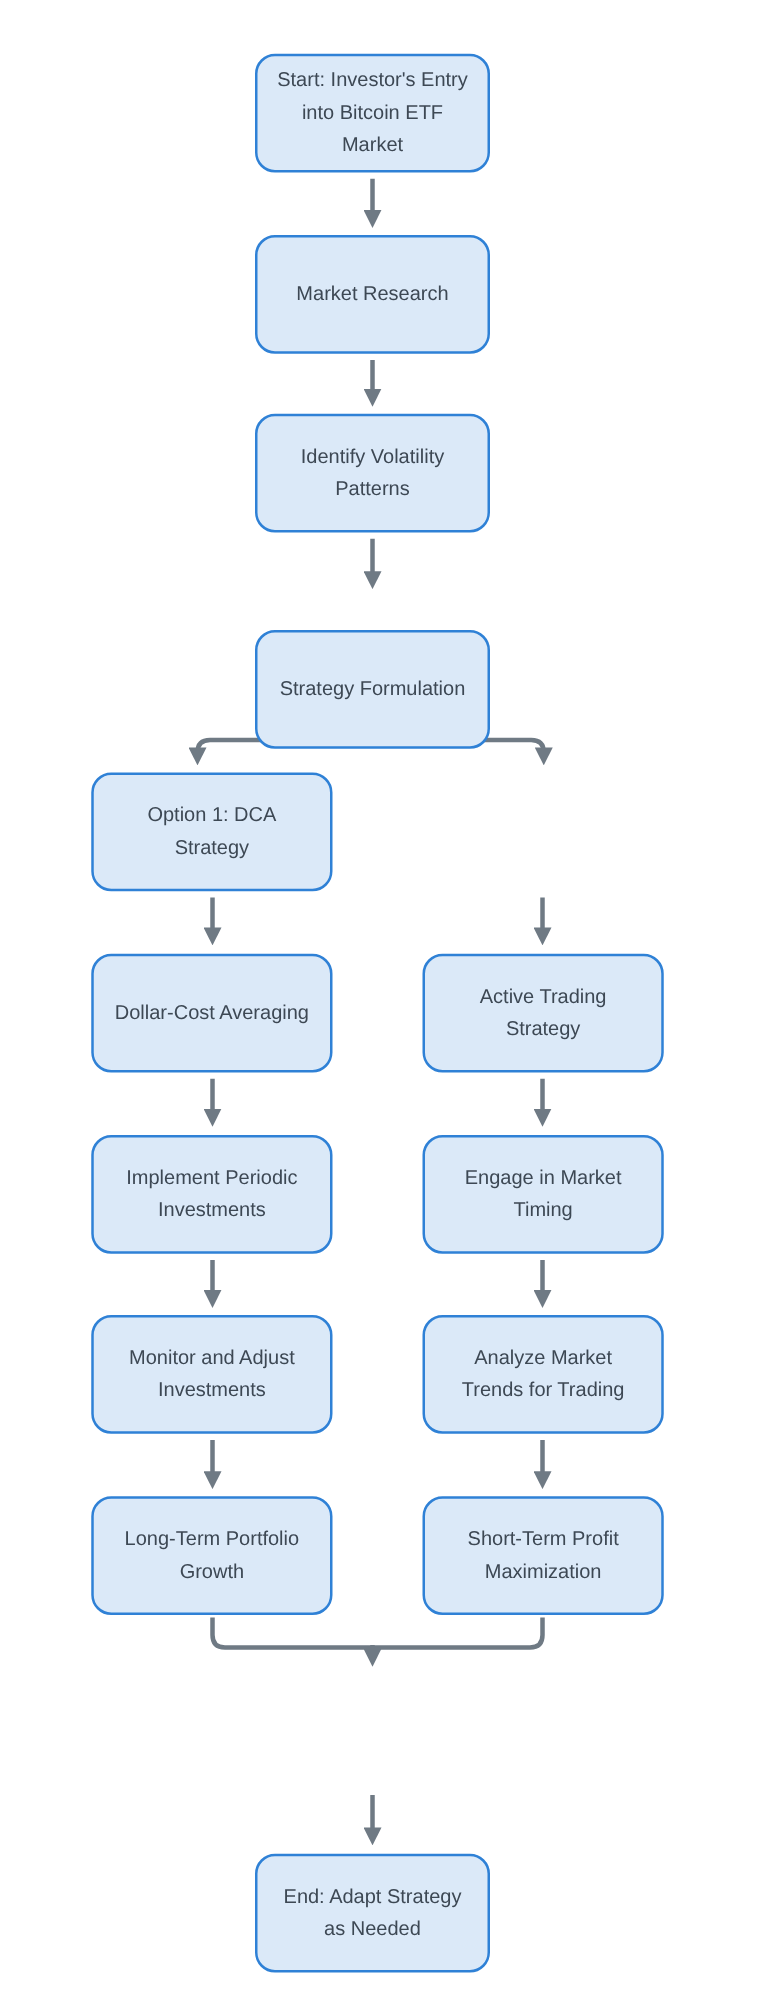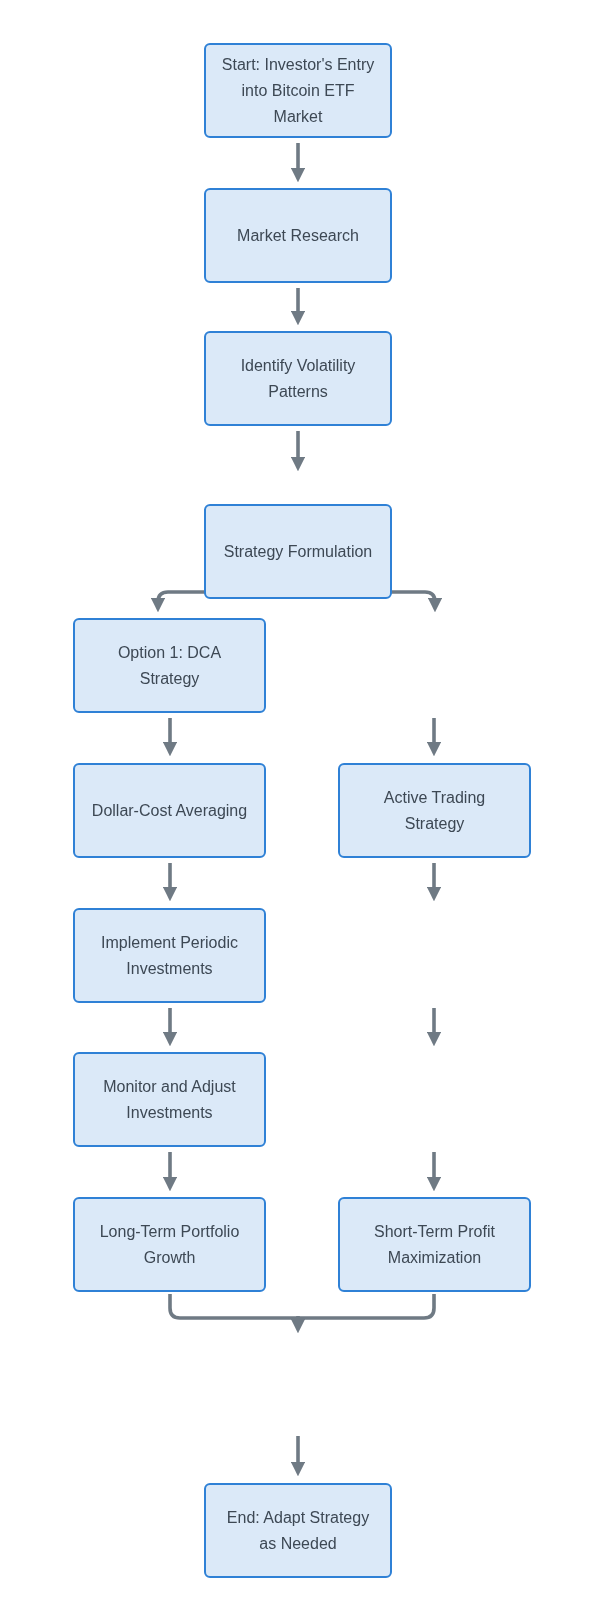--- a/index.html
+++ b/index.html
@@ -15,21 +15,21 @@
     position: absolute;
     left: 0; top: 0;
     width: 608px; height: 1607px;
   }
   .node {
     position: absolute;
     box-sizing: border-box;
     height: 95px;
     background: #dbe9f8;
     border: 2px solid #2f81d6;
-    border-radius: 6px;
+    border-radius: 16px;
     display: flex;
     align-items: center;
     justify-content: center;
     text-align: center;
     color: #3d4854;
     font-size: 16px;
     line-height: 26px;
     padding: 6px 13px;
   }
   .col-center { left: 204px; width: 188px; }
@@ -112,23 +112,29 @@
   <div class="node col-left row-5">
     <span>Dollar-Cost Averaging</span>
   </div>
   <div class="node col-right row-5">
     <span>Active Trading Strategy</span>
   </div>
 
   <div class="node col-left row-6">
     <span>Implement Periodic Investments</span>
   </div>
+  <div class="node col-right row-6">
+    <span>Engage in Market Timing</span>
+  </div>
 
   <div class="node col-left row-7">
     <span>Monitor and Adjust Investments</span>
+  </div>
+  <div class="node col-right row-7">
+    <span>Analyze Market Trends for Trading</span>
   </div>
 
   <div class="node col-left row-8">
     <span>Long-Term Portfolio Growth</span>
   </div>
   <div class="node col-right row-8">
     <span>Short-Term Profit Maximization</span>
   </div>
 
   <div class="node col-center row-10">

